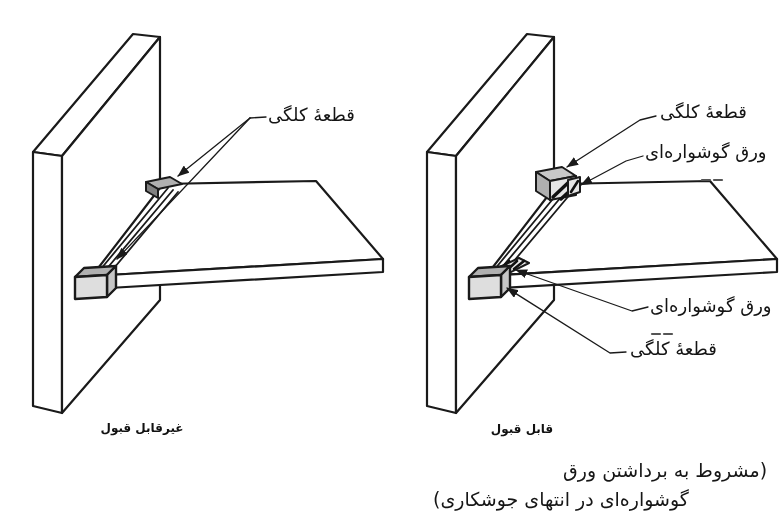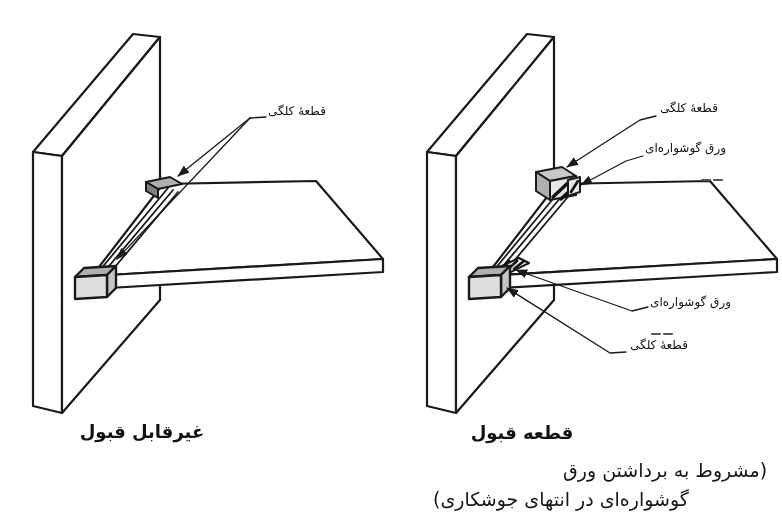--- a/index.html
+++ b/index.html
@@ -3,25 +3,25 @@
 <meta charset="utf-8">
 <style>
   html,body{margin:0;padding:0;background:#ffffff;}
   #stage{
     position:relative;width:782px;height:527px;background:#ffffff;overflow:hidden;
     font-family:"DejaVu Sans", sans-serif;color:#111;
   }
   #stage svg{position:absolute;left:0;top:0;}
   .lbl{
     position:absolute;white-space:nowrap;direction:rtl;
-    font-size:12px;line-height:1.2;color:#141414;
+    font-size:18px;line-height:1.2;color:#141414;
   }
   .cap{
     position:absolute;white-space:nowrap;direction:rtl;text-align:center;
-    font-size:18px;font-weight:700;color:#111;
+    font-size:12px;font-weight:700;color:#111;
   }
   .note{
     position:absolute;white-space:nowrap;direction:rtl;
     font-size:19px;font-weight:400;color:#161616;
   }
 </style>
 </head>
 <body>
 
 <div id="stage">
@@ -137,19 +137,19 @@
   <div class="lbl" style="left:660px;top:101px;">قطعهٔ کلگی</div>
 
   <div class="lbl" style="left:645px;top:141px;">ورق گوشواره‌ای</div>
 
   <div class="lbl" style="left:650px;top:295px;">ورق گوشواره‌ای</div>
 
   <div class="lbl" style="left:630px;top:338px;">قطعهٔ کلگی</div>
 
   <div class="cap" style="left:57px;top:421px;width:170px;">غیرقابل قبول</div>
 
-  <div class="cap" style="left:462px;top:422px;width:120px;">قطعه قبول</div>
+  <div class="cap" style="left:462px;top:422px;width:120px;">قابل قبول</div>
 
   <div class="note" style="left:433px;top:488px;">گوشواره‌ای در انتهای جوشکاری)</div>
 
   <div class="note" style="left:563px;top:459px;">(مشروط به برداشتن ورق</div>
 
 </div>
 
 </body></html>

